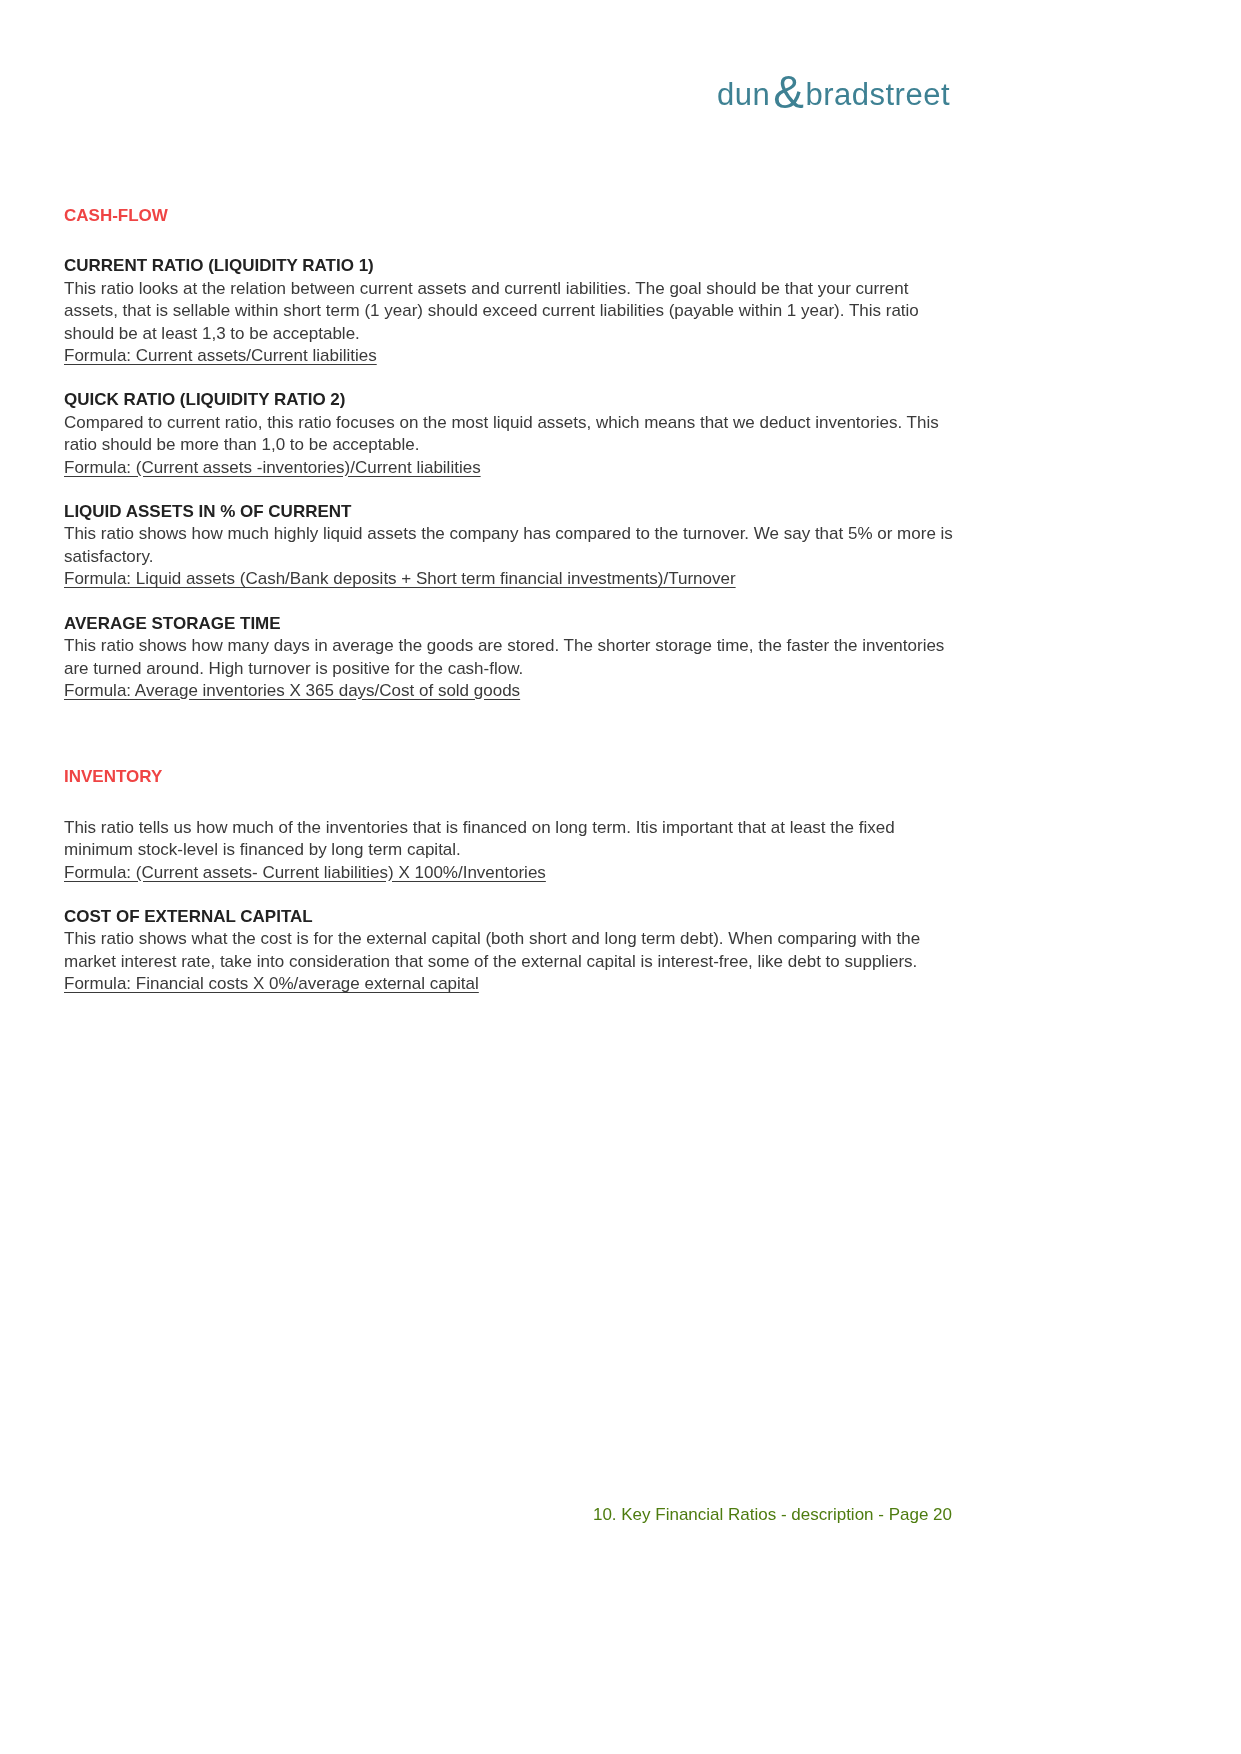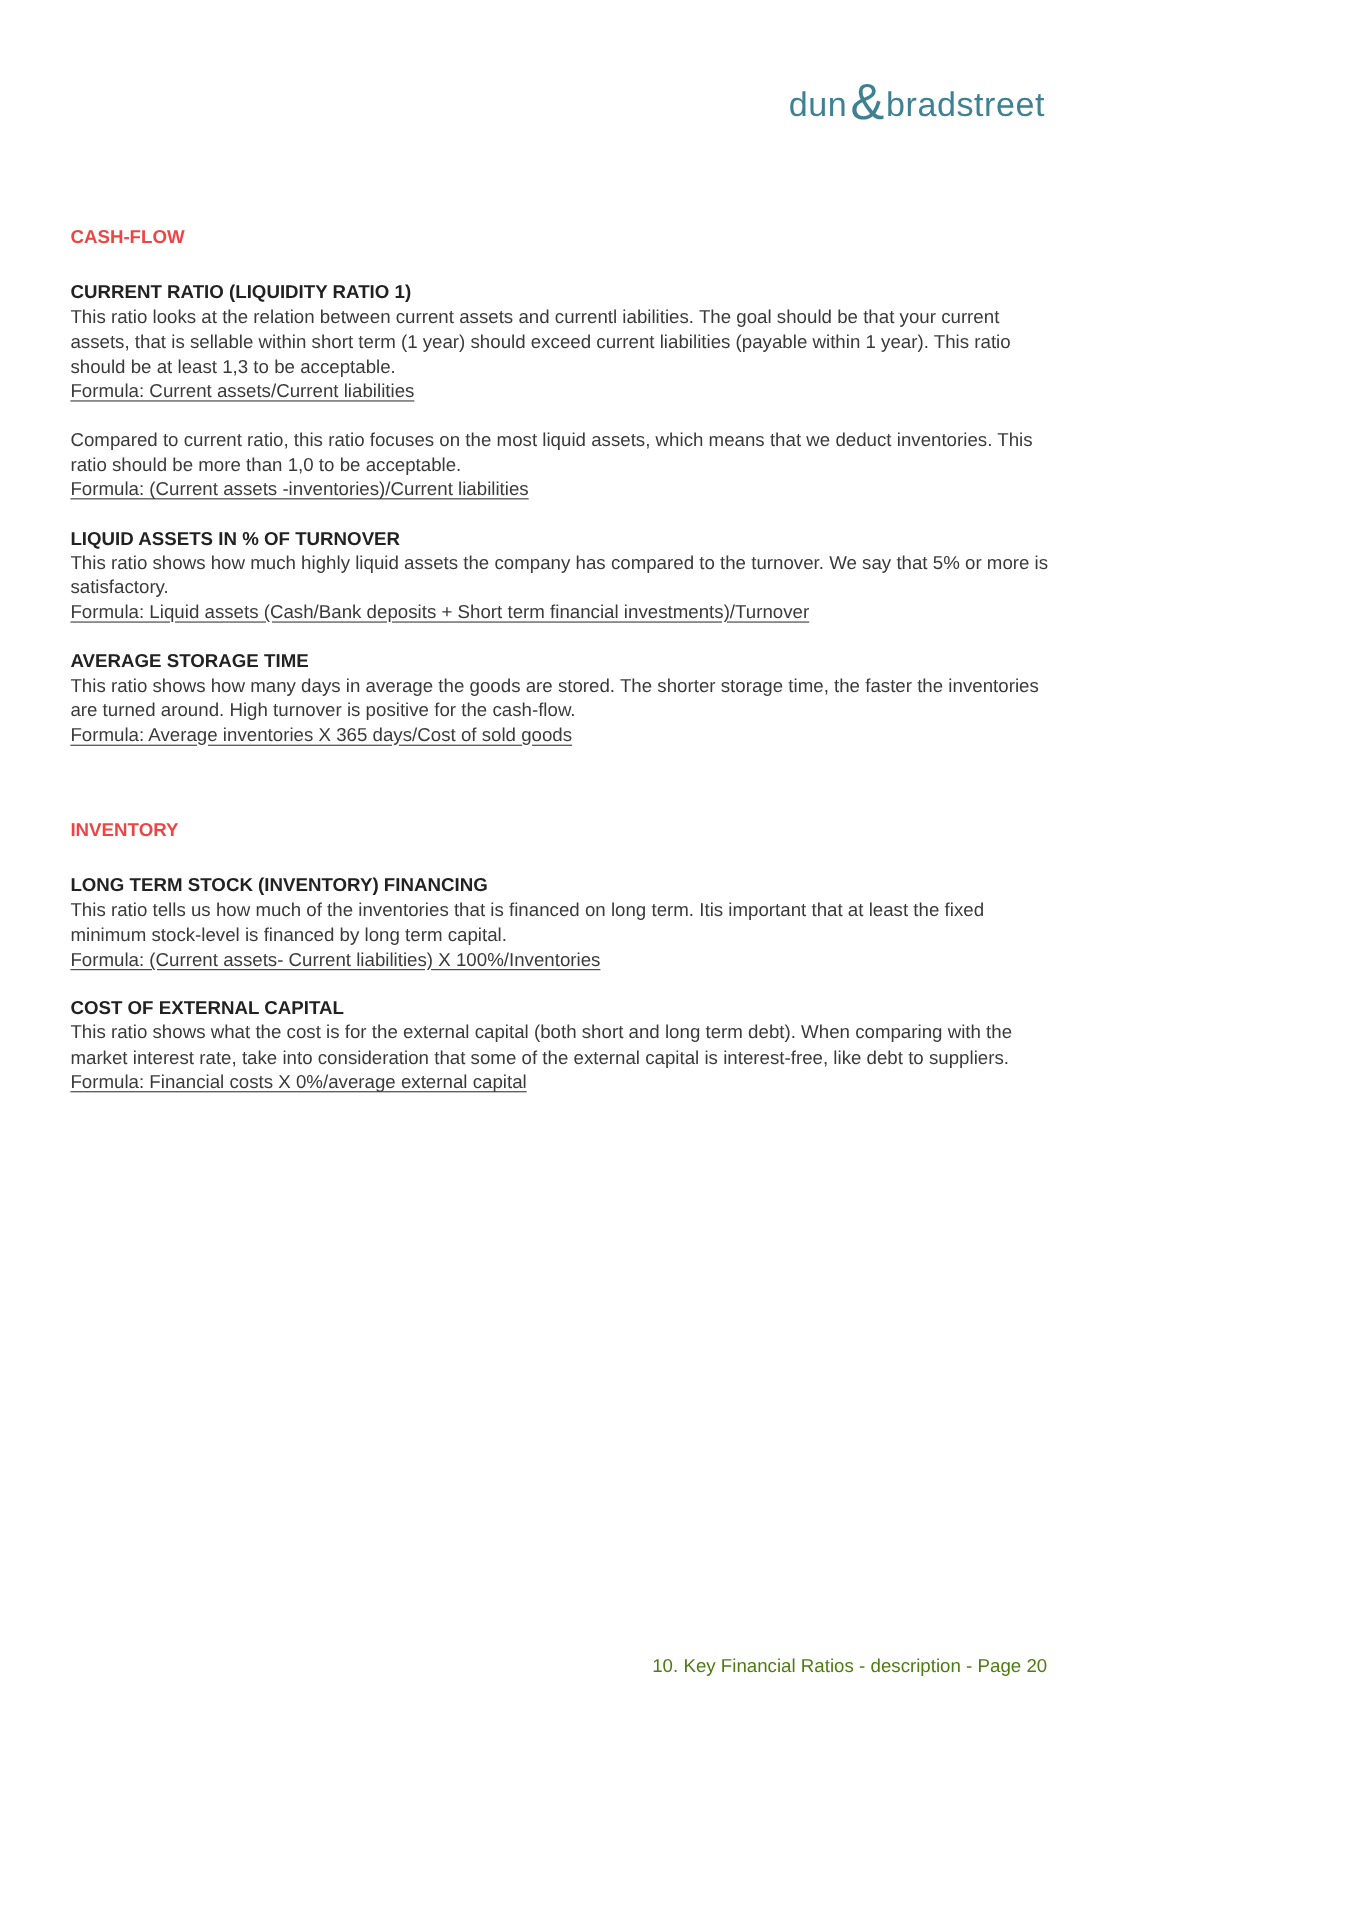--- a/index.html
+++ b/index.html
@@ -96,42 +96,42 @@
     <div class="section">
       <div class="section-title">CASH-FLOW</div>
 
       <div class="item">
         <div class="item-heading">CURRENT RATIO (LIQUIDITY RATIO 1)</div>
         <div class="item-body">This ratio looks at the relation between current assets and currentl iabilities. The goal should be that your current assets, that is sellable within short term (1 year) should exceed current liabilities (payable within 1 year). This ratio should be at least 1,3 to be acceptable.</div>
         <div class="item-formula">Formula: Current assets/Current liabilities</div>
       </div>
 
       <div class="item">
+        <div class="item-heading">QUICK RATIO (LIQUIDITY RATIO 2)</div>
         <div class="item-body">Compared to current ratio, this ratio focuses on the most liquid assets, which means that we deduct inventories. This ratio should be more than 1,0 to be acceptable.</div>
         <div class="item-formula">Formula: (Current assets -inventories)/Current liabilities</div>
       </div>
 
       <div class="item">
-        <div class="item-heading">LIQUID ASSETS IN % OF TURNOVER</div>
+        <div class="item-heading">LIQUID ASSETS IN % OF CURRENT</div>
         <div class="item-body">This ratio shows how much highly liquid assets the company has compared to the turnover. We say that 5% or more is satisfactory.</div>
         <div class="item-formula">Formula: Liquid assets (Cash/Bank deposits + Short term financial investments)/Turnover</div>
       </div>
 
       <div class="item">
         <div class="item-heading">AVERAGE STORAGE TIME</div>
         <div class="item-body">This ratio shows how many days in average the goods are stored. The shorter storage time, the faster the inventories are turned around. High turnover is positive for the cash-flow.</div>
         <div class="item-formula">Formula: Average inventories X 365 days/Cost of sold goods</div>
       </div>
     </div>
 
     <div class="section">
       <div class="section-title">INVENTORY</div>
 
       <div class="item">
-        <div class="item-heading">LONG TERM STOCK (INVENTORY) FINANCING</div>
         <div class="item-body">This ratio tells us how much of the inventories that is financed on long term. Itis important that at least the fixed minimum stock-level is financed by long term capital.</div>
         <div class="item-formula">Formula: (Current assets- Current liabilities) X 100%/Inventories</div>
       </div>
 
       <div class="item">
         <div class="item-heading">COST OF EXTERNAL CAPITAL</div>
         <div class="item-body">This ratio shows what the cost is for the external capital (both short and long term debt). When comparing with the market interest rate, take into consideration that some of the external capital is interest-free, like debt to suppliers.</div>
         <div class="item-formula">Formula: Financial costs X 0%/average external capital</div>
       </div>
     </div>

